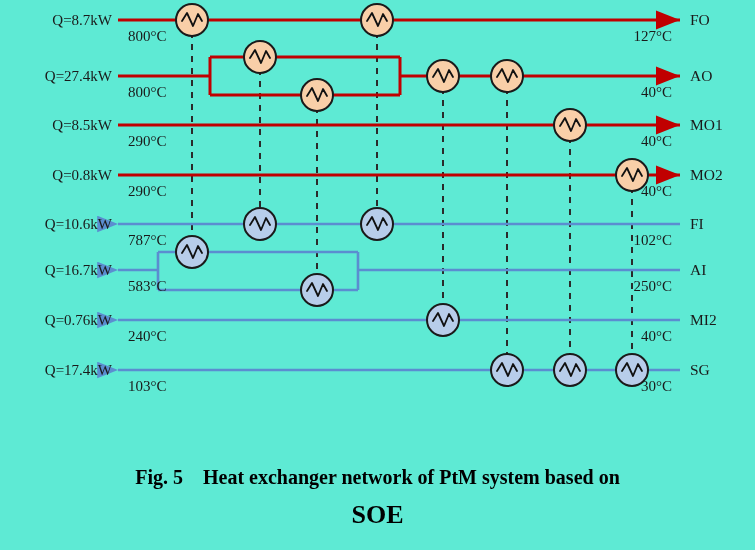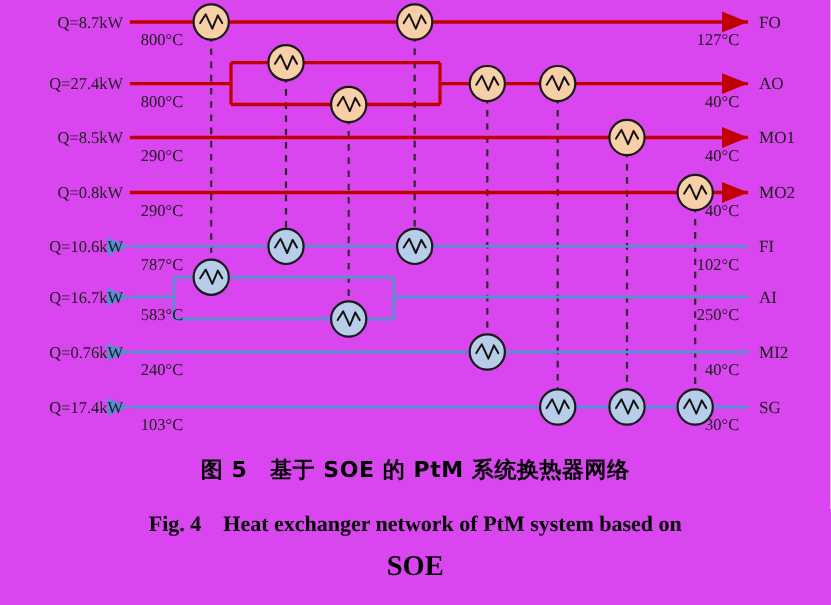--- a/index.html
+++ b/index.html
@@ -1,17 +1,17 @@
 <!DOCTYPE html>
 <html><head>
 <meta charset="utf-8">
 <style>
   html,body{margin:0;padding:0;background:#ffffff;}
   body{width:755px;height:550px;font-family:"Liberation Serif",serif;color:#1a1a1a;}
-  #stage{position:relative;width:755px;height:550px;overflow:hidden;background:#d946ef;}
+  #stage{position:relative;width:755px;height:550px;overflow:hidden;background:#5eead4;}
   #hen-svg{position:absolute;left:0;top:0;}
   .cap{position:absolute;left:0;width:755px;text-align:center;font-weight:bold;color:#000;}
   .cap-cn{top:414px;font-size:20px;letter-spacing:.5px;font-family:"DejaVu Sans",sans-serif;}
   .cap-en1{top:466px;font-size:20px;font-family:"Liberation Serif",serif;}
   .cap-en2{top:500px;font-size:26px;font-family:"Liberation Serif",serif;}
 </style>
 </head>
 <body>
 
 <div id="stage">
@@ -143,16 +143,15 @@
         <text x="128" y="341" text-anchor="start" font-family="&quot;Liberation Serif&quot;, serif" font-size="15" fill="#1a1a1a">240°C</text>
         <text x="672" y="341" text-anchor="end" font-family="&quot;Liberation Serif&quot;, serif" font-size="15" fill="#1a1a1a">40°C</text>
         <text x="690" y="325" text-anchor="start" font-family="&quot;Liberation Serif&quot;, serif" font-size="15.5" fill="#1a1a1a">MI2</text>
         <text x="112" y="375" text-anchor="end" font-family="&quot;Liberation Serif&quot;, serif" font-size="15" fill="#1a1a1a">Q=17.4kW</text>
         <text x="128" y="391" text-anchor="start" font-family="&quot;Liberation Serif&quot;, serif" font-size="15" fill="#1a1a1a">103°C</text>
         <text x="672" y="391" text-anchor="end" font-family="&quot;Liberation Serif&quot;, serif" font-size="15" fill="#1a1a1a">30°C</text>
         <text x="690" y="375" text-anchor="start" font-family="&quot;Liberation Serif&quot;, serif" font-size="15.5" fill="#1a1a1a">SG</text>
       </g>
   </svg>
 
-  <div class="cap cap-cn">图 5 基于 SOE 的 PtM 系统换热器网络</div>
-  <div class="cap cap-en1">Fig. 4 Heat exchanger network of PtM system based on</div>
+  <div class="cap cap-en1">Fig. 5 Heat exchanger network of PtM system based on</div>
   <div class="cap cap-en2">SOE</div>
 </div>
 
 </body></html>

